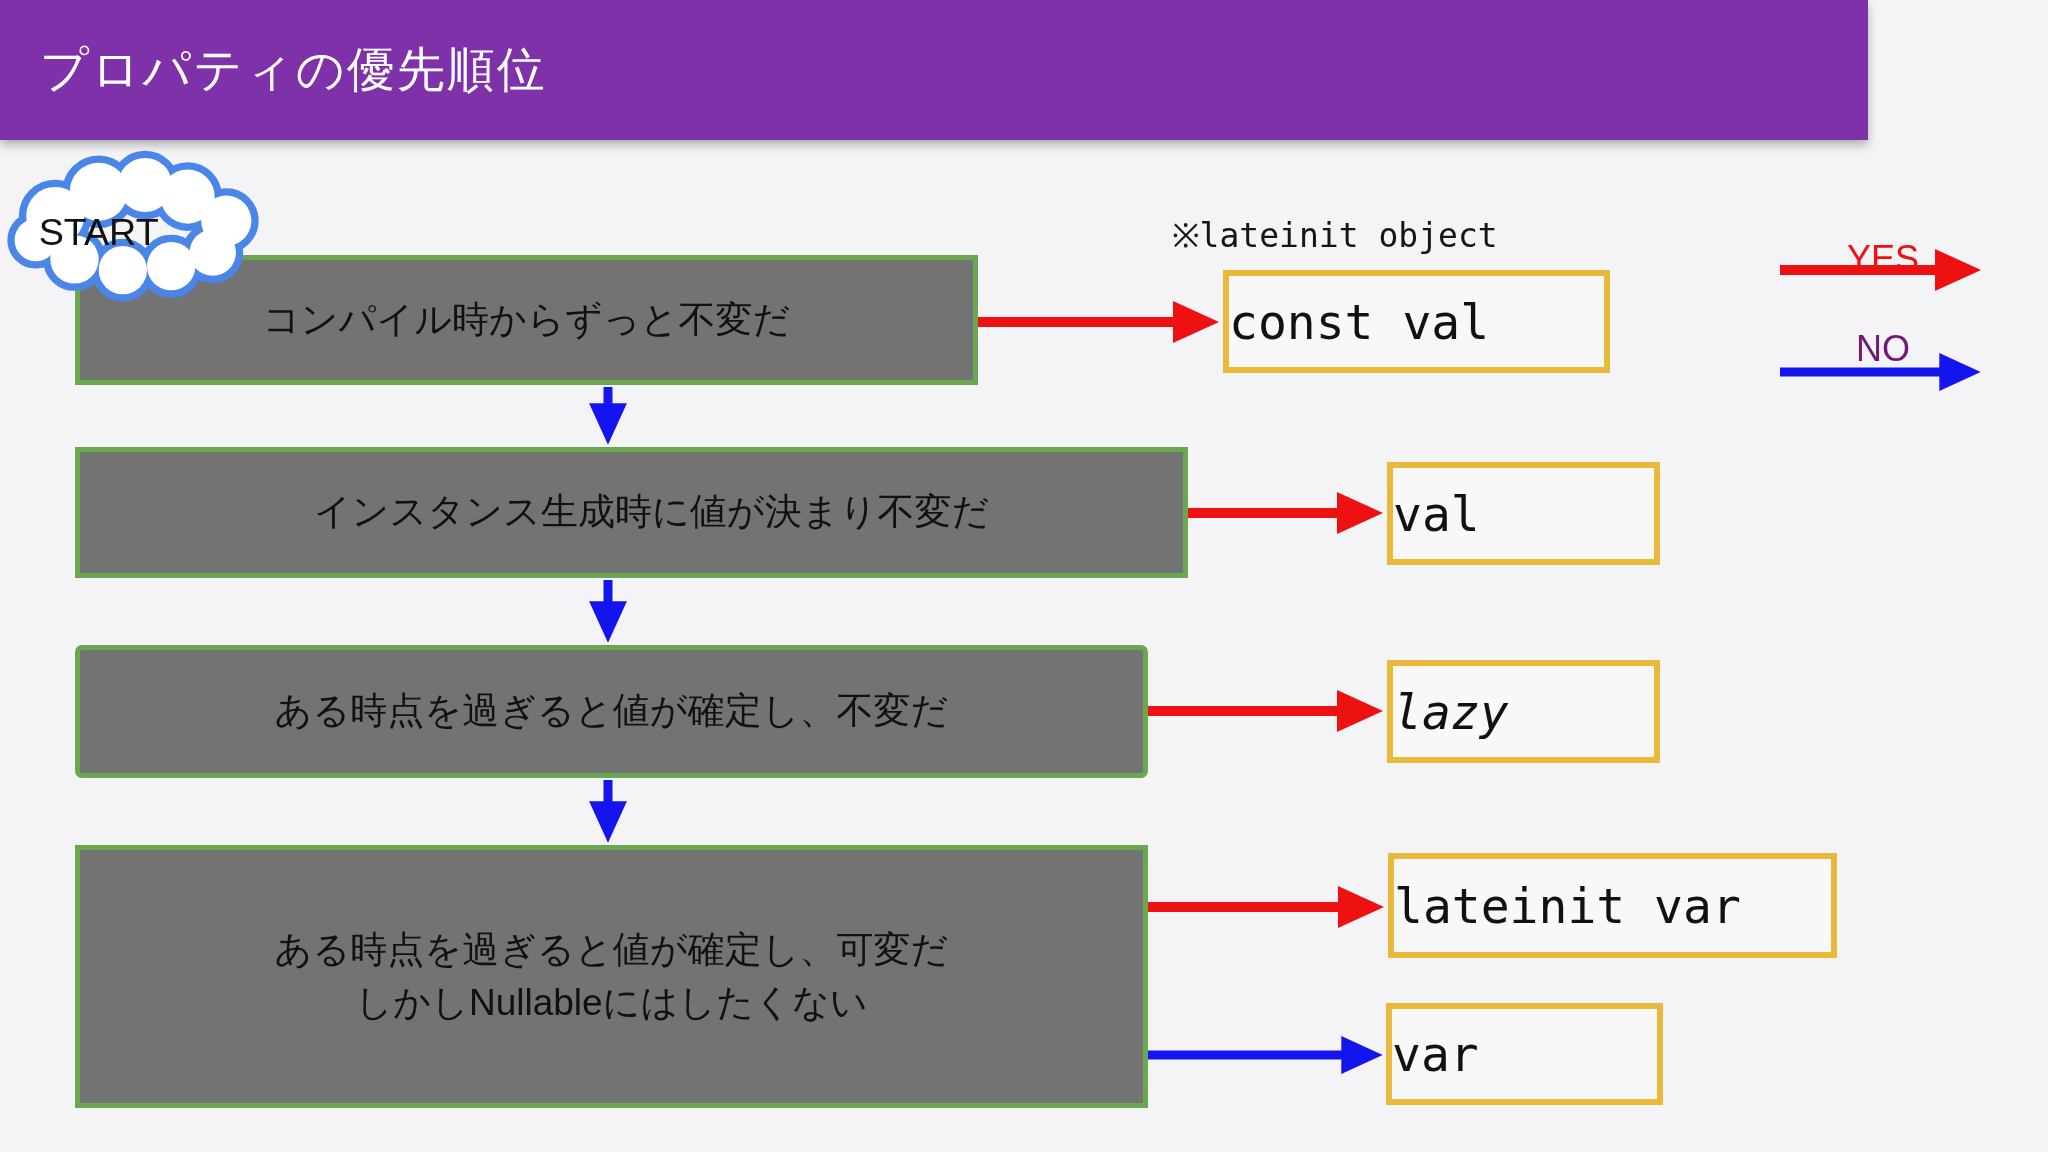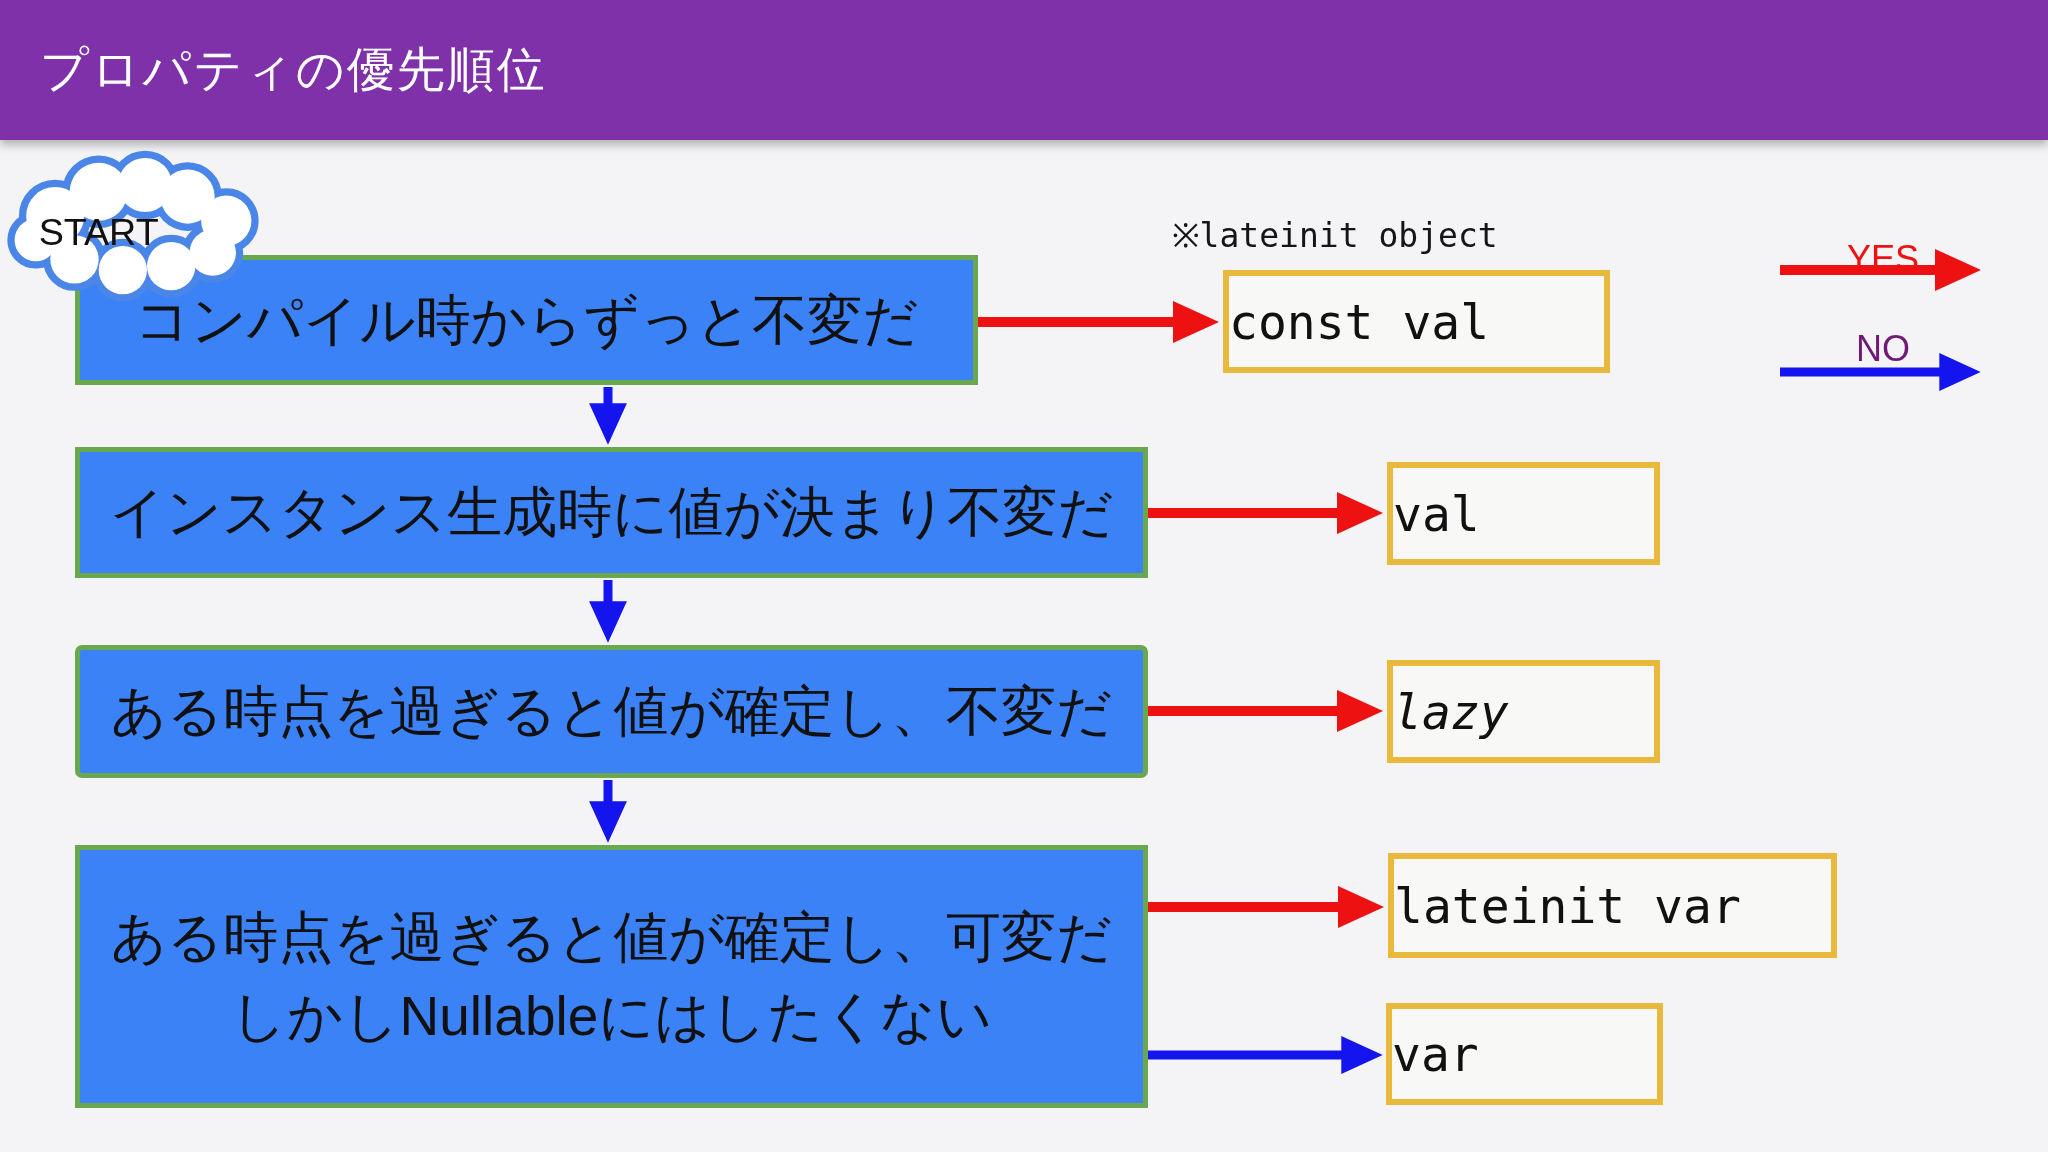--- a/index.html
+++ b/index.html
@@ -4,33 +4,33 @@
 <style>
   html,body{margin:0;padding:0;background:#e9e8ec;}
   .slide{
     position:relative;width:2048px;height:1152px;overflow:hidden;
     background:#f4f3f6;
     font-family:"Liberation Sans","DejaVu Sans",sans-serif;
     color:#111;
   }
   
   .header{
-    position:absolute;left:0;top:0;width:2048px;height:140px;
+    position:absolute;left:0;top:0;width:1868px;height:140px;
     background:#7e31a8;display:flex;align-items:center;
     box-shadow:0 5px 9px rgba(0,0,0,.28);
     z-index:3;
   }
   .header .title{
     margin-left:40px;color:#ffffff;font-size:48px;letter-spacing:2px;
   }
   
   .qbox{
-    position:absolute;border:5px solid #6aa84f;background:#3b82f6;
+    position:absolute;border:5px solid #6aa84f;background:#737373;
     display:flex;flex-direction:column;align-items:center;justify-content:center;
-    font-size:55px;text-align:center;line-height:1.42;z-index:2;
+    font-size:37px;text-align:center;line-height:1.42;z-index:2;
   }
   
   .abox{
     position:absolute;border:6px solid #e8b93a;background:#f8f8f6;
     display:flex;align-items:center;justify-content:flex-start;
     font-family:"DejaVu Sans Mono","Liberation Mono",monospace;
     font-size:48px;z-index:2;
   }
   .note{
     position:absolute;left:1172px;top:212px;
@@ -81,21 +81,21 @@
       <circle cx="75" cy="115" r="25"></circle>
       <circle cx="35" cy="95" r="22"></circle>
     </g>
     <text x="100" y="100" text-anchor="middle">START</text>
   </svg>
 
   <div class="qbox" style="left:75px;top:255px;width:893px;height:120px;">
     <span>コンパイル時からずっと不変だ</span>
   </div>
 
-  <div class="qbox" style="left:75px;top:447px;width:1063px;height:121px;">
+  <div class="qbox" style="left:75px;top:447px;width:1063px;height:121px;padding-left:40px;">
     <span>インスタンス生成時に値が決まり不変だ</span>
   </div>
 
   <div class="qbox" style="left:75px;top:645px;width:1063px;height:123px;border-radius:7px;">
     <span>ある時点を過ぎると値が確定し、不変だ</span>
   </div>
 
   <div class="qbox" style="left:75px;top:845px;width:1063px;height:253px;">
     <span>ある時点を過ぎると値が確定し、可変だ</span>
     <span>しかしNullableにはしたくない</span>

